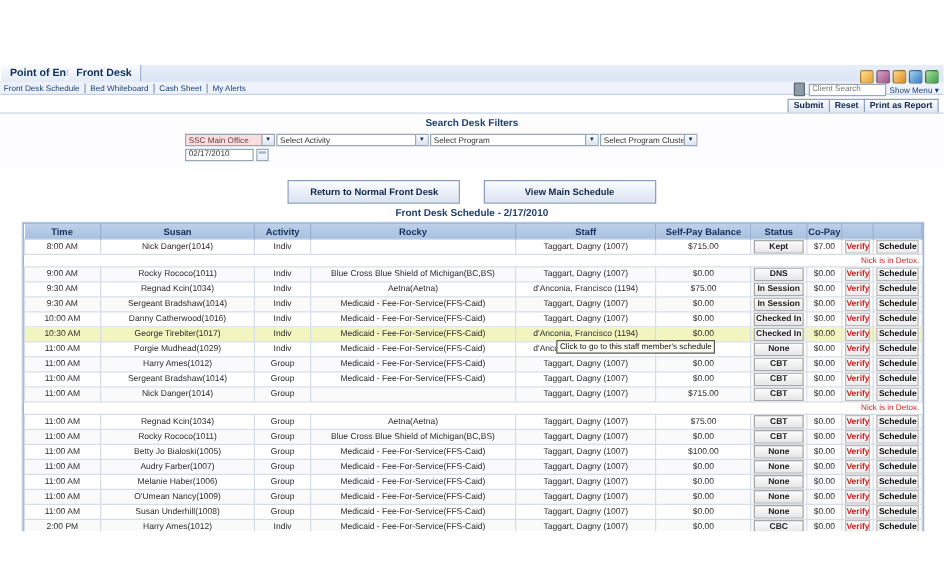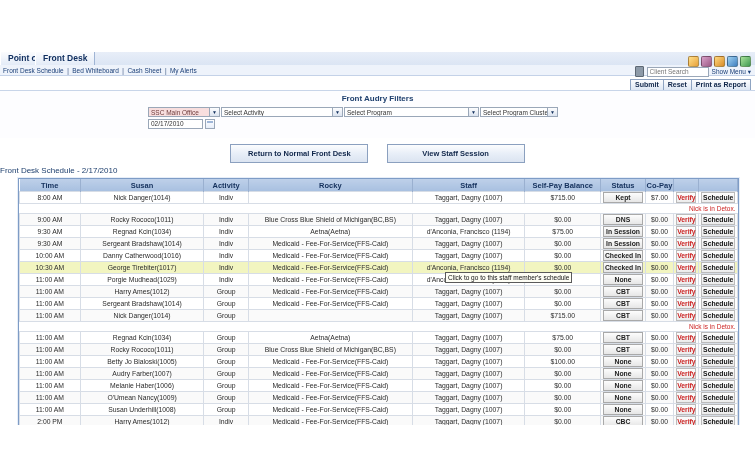--- a/index.html
+++ b/index.html
@@ -34,21 +34,21 @@
   }
   .tab{
     position:absolute;top:0;height:13px;line-height:13px;
     font-size:8.5px;font-weight:bold;color:#123060;
     padding:0 7px;
     background:linear-gradient(to bottom,#fbfcfe 0%,#e3ebf7 100%);
     border-right:1px solid #9fb4d4;border-left:1px solid #fff;
     box-sizing:border-box;
   }
   .tab.t1{left:0;}
-  .tab.t2{left:35px;}
+  .tab.t2{left:53px;}
 
   
   .linksrow{
     position:absolute;left:0;top:65px;width:755px;height:10px;
     background:#eef3fb;border-bottom:1px solid #c4d2e8;
   }
   .linksrow .lnk{
     font-size:6.5px;color:#1b3f77;
   }
   .linksrow .inner{position:absolute;left:3px;top:1px;white-space:nowrap;}
@@ -123,22 +123,22 @@
 
   
   .actions{position:absolute;left:0;top:144px;width:755px;text-align:center;}
   .abtn{
     display:inline-block;font-size:7.5px;font-weight:bold;color:#10264a;
     padding:4px 0;width:136px;text-align:center;
     background:linear-gradient(to bottom,#fcfdfe 0%,#e9eff8 48%,#dbe4f1 100%);
     border:1px solid #8ba0bf;margin:0 8px;
   }
   .schedule-title{
-    position:absolute;left:0;top:166px;width:755px;
-    font-size:8px;font-weight:normal;color:#20416f;
+    position:absolute;left:0;top:166px;width:755px;text-align:center;
+    font-size:8px;font-weight:bold;color:#20416f;
   }
 
   
   .grid-wrap{
     position:absolute;left:18px;top:178px;width:719px;
     border:1px solid #7e9cc6;background:#fff;
     box-shadow:0 0 0 1px #e7eef8;
   }
   table.grid{border-collapse:collapse;width:719px;table-layout:fixed;}
   table.grid th{
@@ -224,21 +224,21 @@
     <span class="showmenu"><span>Show Menu</span> ▾</span>
   </div>
 
   <div class="btnrow">
     <span class="tbtn">Submit</span>
     <span class="tbtn">Reset</span>
     <span class="tbtn">Print as Report</span>
   </div>
 
   <div class="filters">
-    <div class="filters-title">Front Audry Filters</div>
+    <div class="filters-title">Search Desk Filters</div>
 
     <div class="filter-line">
       <span class="sel office">
         <span class="lbl">SSC Main Office</span>
         <span class="arw">▼</span>
       </span>
       <span class="sel activity">
         <span class="lbl">Select Activity</span>
         <span class="arw">▼</span>
       </span>
@@ -253,21 +253,21 @@
     </div>
 
     <div class="daterow">
       <input class="dateinput" type="text" value="02/17/2010" style="">
       <span class="calbtn"></span>
     </div>
   </div>
 
   <div class="actions">
     <span class="abtn">Return to Normal Front Desk</span>
-    <span class="abtn">View Staff Session</span>
+    <span class="abtn">View Main Schedule</span>
   </div>
 
   <div class="schedule-title">Front Desk Schedule - 2/17/2010</div>
 
   <div class="grid-wrap">
     <table class="grid">
       <colgroup>
         <col style="width:60px">
           <col style="width:122px">
           <col style="width:44px">

